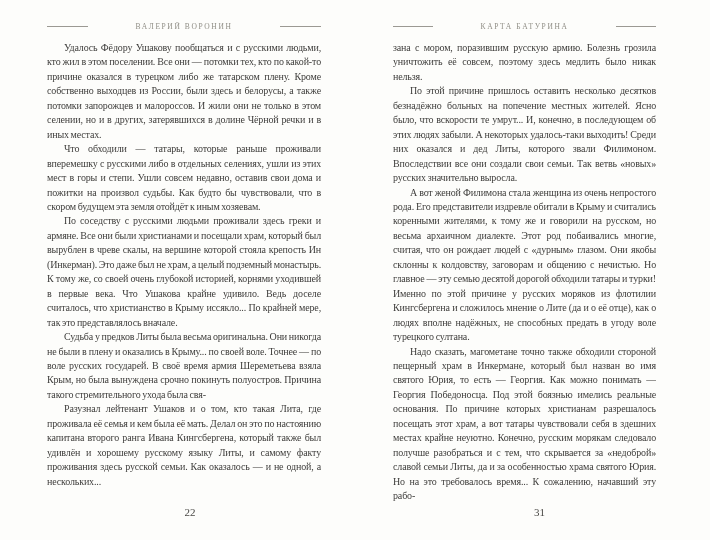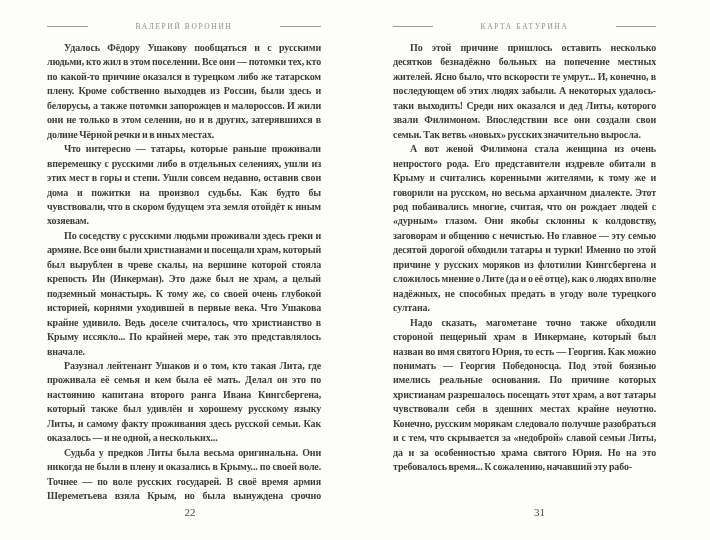--- a/index.html
+++ b/index.html
@@ -53,21 +53,20 @@
     color: #3e3d3b;
     font-size: 10px;
     line-height: 14.45px;
     letter-spacing: -0.15px;
     word-spacing: -0.6px;
     text-align: justify;
   }
   .body-text p {
     margin: 0;
     text-indent: 17px;
-    font-weight: bold;
   }
   .body-text p.no-indent { text-indent: 0; }
 
   .page-number {
     position: absolute;
     bottom: 22px;
     left: 12px;
     right: 0;
     text-align: center;
     font-size: 11px;
@@ -82,35 +81,36 @@
 <div class="spread">
 
   <div class="page page-left">
     <div class="running-header">
       <span class="header-rule"></span>
       <span class="header-title">ВАЛЕРИЙ ВОРОНИН</span>
       <span class="header-rule"></span>
     </div>
     <div class="body-text">
       <p>Удалось Фёдору Ушакову пообщаться и с русскими людьми, кто жил в этом поселении. Все они — потомки тех, кто по какой-то причине оказался в турецком либо же татарском плену. Кроме собственно выходцев из России, были здесь и белорусы, а также потомки запорожцев и малороссов. И жили они не только в этом селении, но и в других, затерявшихся в долине Чёрной речки и в иных местах.</p>
-      <p>Что интересно — татары, которые раньше проживали вперемешку с русскими либо в отдельных селениях, ушли из этих мест в горы и степи. Ушли совсем недавно, оставив свои дома и пожитки на произвол судьбы. Как будто бы чувствовали, что в скором будущем эта земля отойдёт к иным хозяевам.</p>
+      <p>Что обходили — татары, которые раньше проживали вперемешку с русскими либо в отдельных селениях, ушли из этих мест в горы и степи. Ушли совсем недавно, оставив свои дома и пожитки на произвол судьбы. Как будто бы чувствовали, что в скором будущем эта земля отойдёт к иным хозяевам.</p>
       <p>По соседству с русскими людьми проживали здесь греки и армяне. Все они были христианами и посещали храм, который был вырублен в чреве скалы, на вершине которой стояла крепость Ин (Инкерман). Это даже был не храм, а целый подземный монастырь. К тому же, со своей очень глубокой историей, корнями уходившей в первые века. Что Ушакова крайне удивило. Ведь доселе считалось, что христианство в Крыму иссякло... По крайней мере, так это представлялось вначале.</p>
+      <p>Судьба у предков Литы была весьма оригинальна. Они никогда не были в плену и оказались в Крыму... по своей воле. Точнее — по воле русских государей. В своё время армия Шереметьева взяла Крым, но была вынуждена срочно покинуть полуостров. Причина такого стремительного ухода была свя-</p>
       <p>Разузнал лейтенант Ушаков и о том, кто такая Лита, где проживала её семья и кем была её мать. Делал он это по настоянию капитана второго ранга Ивана Кингсбергена, который также был удивлён и хорошему русскому языку Литы, и самому факту проживания здесь русской семьи. Как оказалось — и не одной, а нескольких...</p>
-      <p>Судьба у предков Литы была весьма оригинальна. Они никогда не были в плену и оказались в Крыму... по своей воле. Точнее — по воле русских государей. В своё время армия Шереметьева взяла Крым, но была вынуждена срочно покинуть полуостров. Причина такого стремительного ухода была свя-</p>
     </div>
     <div class="page-number">22</div>
   </div>
 
   <div class="page page-right">
     <div class="running-header">
       <span class="header-rule"></span>
       <span class="header-title">КАРТА БАТУРИНА</span>
       <span class="header-rule"></span>
     </div>
     <div class="body-text">
+      <p class="no-indent">зана с мором, поразившим русскую армию. Болезнь грозила уничтожить её совсем, поэтому здесь медлить было никак нельзя.</p>
       <p>По этой причине пришлось оставить несколько десятков безнадёжно больных на попечение местных жителей. Ясно было, что вскорости те умрут... И, конечно, в последующем об этих людях забыли. А некоторых удалось-таки выходить! Среди них оказался и дед Литы, которого звали Филимоном. Впоследствии все они создали свои семьи. Так ветвь «новых» русских значительно выросла.</p>
       <p>А вот женой Филимона стала женщина из очень непростого рода. Его представители издревле обитали в Крыму и считались коренными жителями, к тому же и говорили на русском, но весьма архаичном диалекте. Этот род побаивались многие, считая, что он рождает людей с «дурным» глазом. Они якобы склонны к колдовству, заговорам и общению с нечистью. Но главное — эту семью десятой дорогой обходили татары и турки! Именно по этой причине у русских моряков из флотилии Кингсбергена и сложилось мнение о Лите (да и о её отце), как о людях вполне надёжных, не способных предать в угоду воле турецкого султана.</p>
       <p>Надо сказать, магометане точно также обходили стороной пещерный храм в Инкермане, который был назван во имя святого Юрия, то есть — Георгия. Как можно понимать — Георгия Победоносца. Под этой боязнью имелись реальные основания. По причине которых христианам разрешалось посещать этот храм, а вот татары чувствовали себя в здешних местах крайне неуютно. Конечно, русским морякам следовало получше разобраться и с тем, что скрывается за «недоброй» славой семьи Литы, да и за особенностью храма святого Юрия. Но на это требовалось время... К сожалению, начавший эту рабо-</p>
     </div>
     <div class="page-number">31</div>
   </div>
 
 </div>
 
 </body></html>

